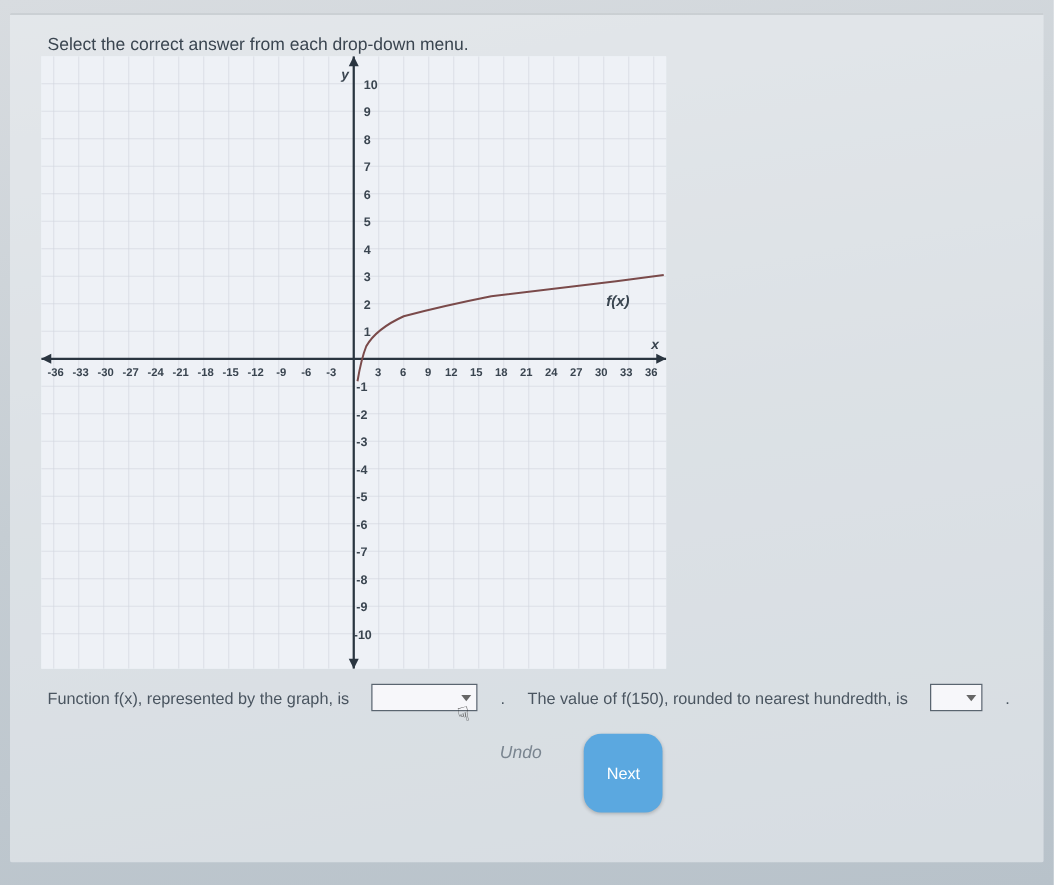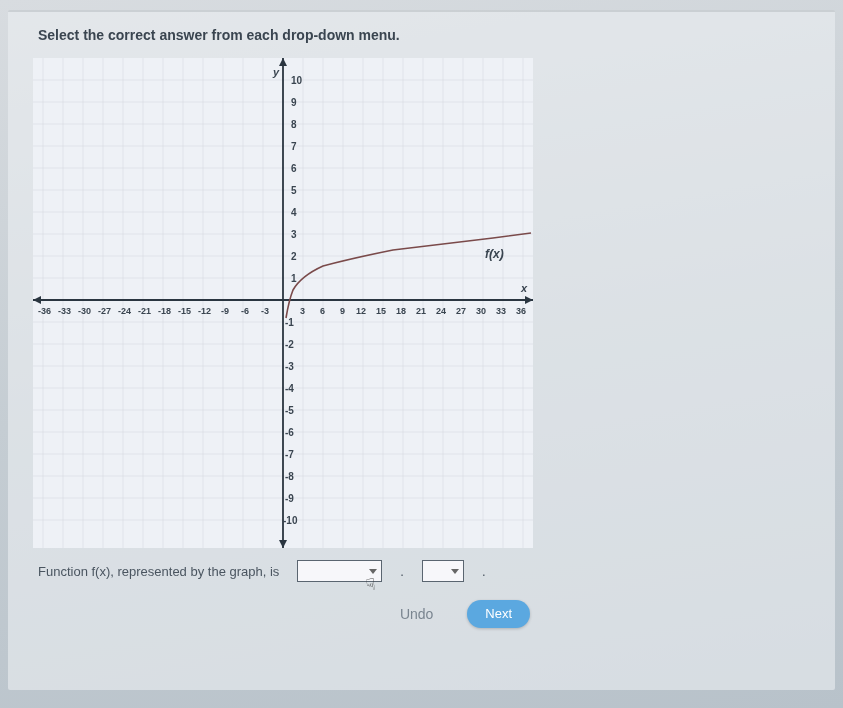--- a/index.html
+++ b/index.html
@@ -15,22 +15,22 @@
       background: rgba(235, 238, 242, 0.6);
       border-top: 2px solid rgba(180,185,190,0.5);
       margin: 10px 8px;
       padding: 15px 20px 40px 30px;
       border-radius: 2px;
       min-height: 680px;
     }
     .instruction {
       color: #3a4550;
       font-size: 14px;
-      font-weight: 700;
-      margin-bottom: 15px;
+      font-weight: 400;
+      margin-bottom: 2px;
     }
     .graph-container {
       width: 500px;
       height: 490px;
       background: rgba(240, 243, 248, 0.9);
       position: relative;
       margin-left: -5px;
       font-weight: bold;
     }
     .graph-svg { width: 100%; height: 100%; }
@@ -76,26 +76,27 @@
       gap: 20px;
       justify-content: center;
       width: 600px;
       margin-left: 120px;
     }
     .undo-btn {
       color: #7a8590;
       font-size: 14px;
       padding: 6px 14px;
       cursor: pointer;
+      font-style: italic;
     }
     .next-btn {
       background: #5ba8e0;
       color: #fff;
       font-size: 13px;
-      padding: 6px 18px;
+      padding: 24px 18px;
       border-radius: 14px;
       cursor: pointer;
       box-shadow: 0 1px 3px rgba(0,0,0,0.2);
     }
   </style>
 </head>
 <body>
 
 <div class="content-card">
   <div class="instruction">Select the correct answer from each drop-down menu.</div>
@@ -221,20 +222,21 @@
     </svg>
   </div>
 
   <div class="answer-row">
     <span>Function f(x), represented by the graph, is</span>
     <span class="dropdown dropdown-1">
       <span class="dropdown-arrow"></span>
       <span class="pointer-cursor">☟</span>
     </span>
     <span>.</span>
+    <span>The value of f(150), rounded to nearest hundredth, is</span>
     <span class="dropdown dropdown-2">
       <span class="dropdown-arrow"></span>
     </span>
     <span>.</span>
   </div>
 
   <div class="button-row">
     <div class="undo-btn">Undo</div>
     <div class="next-btn">Next</div>
   </div>

